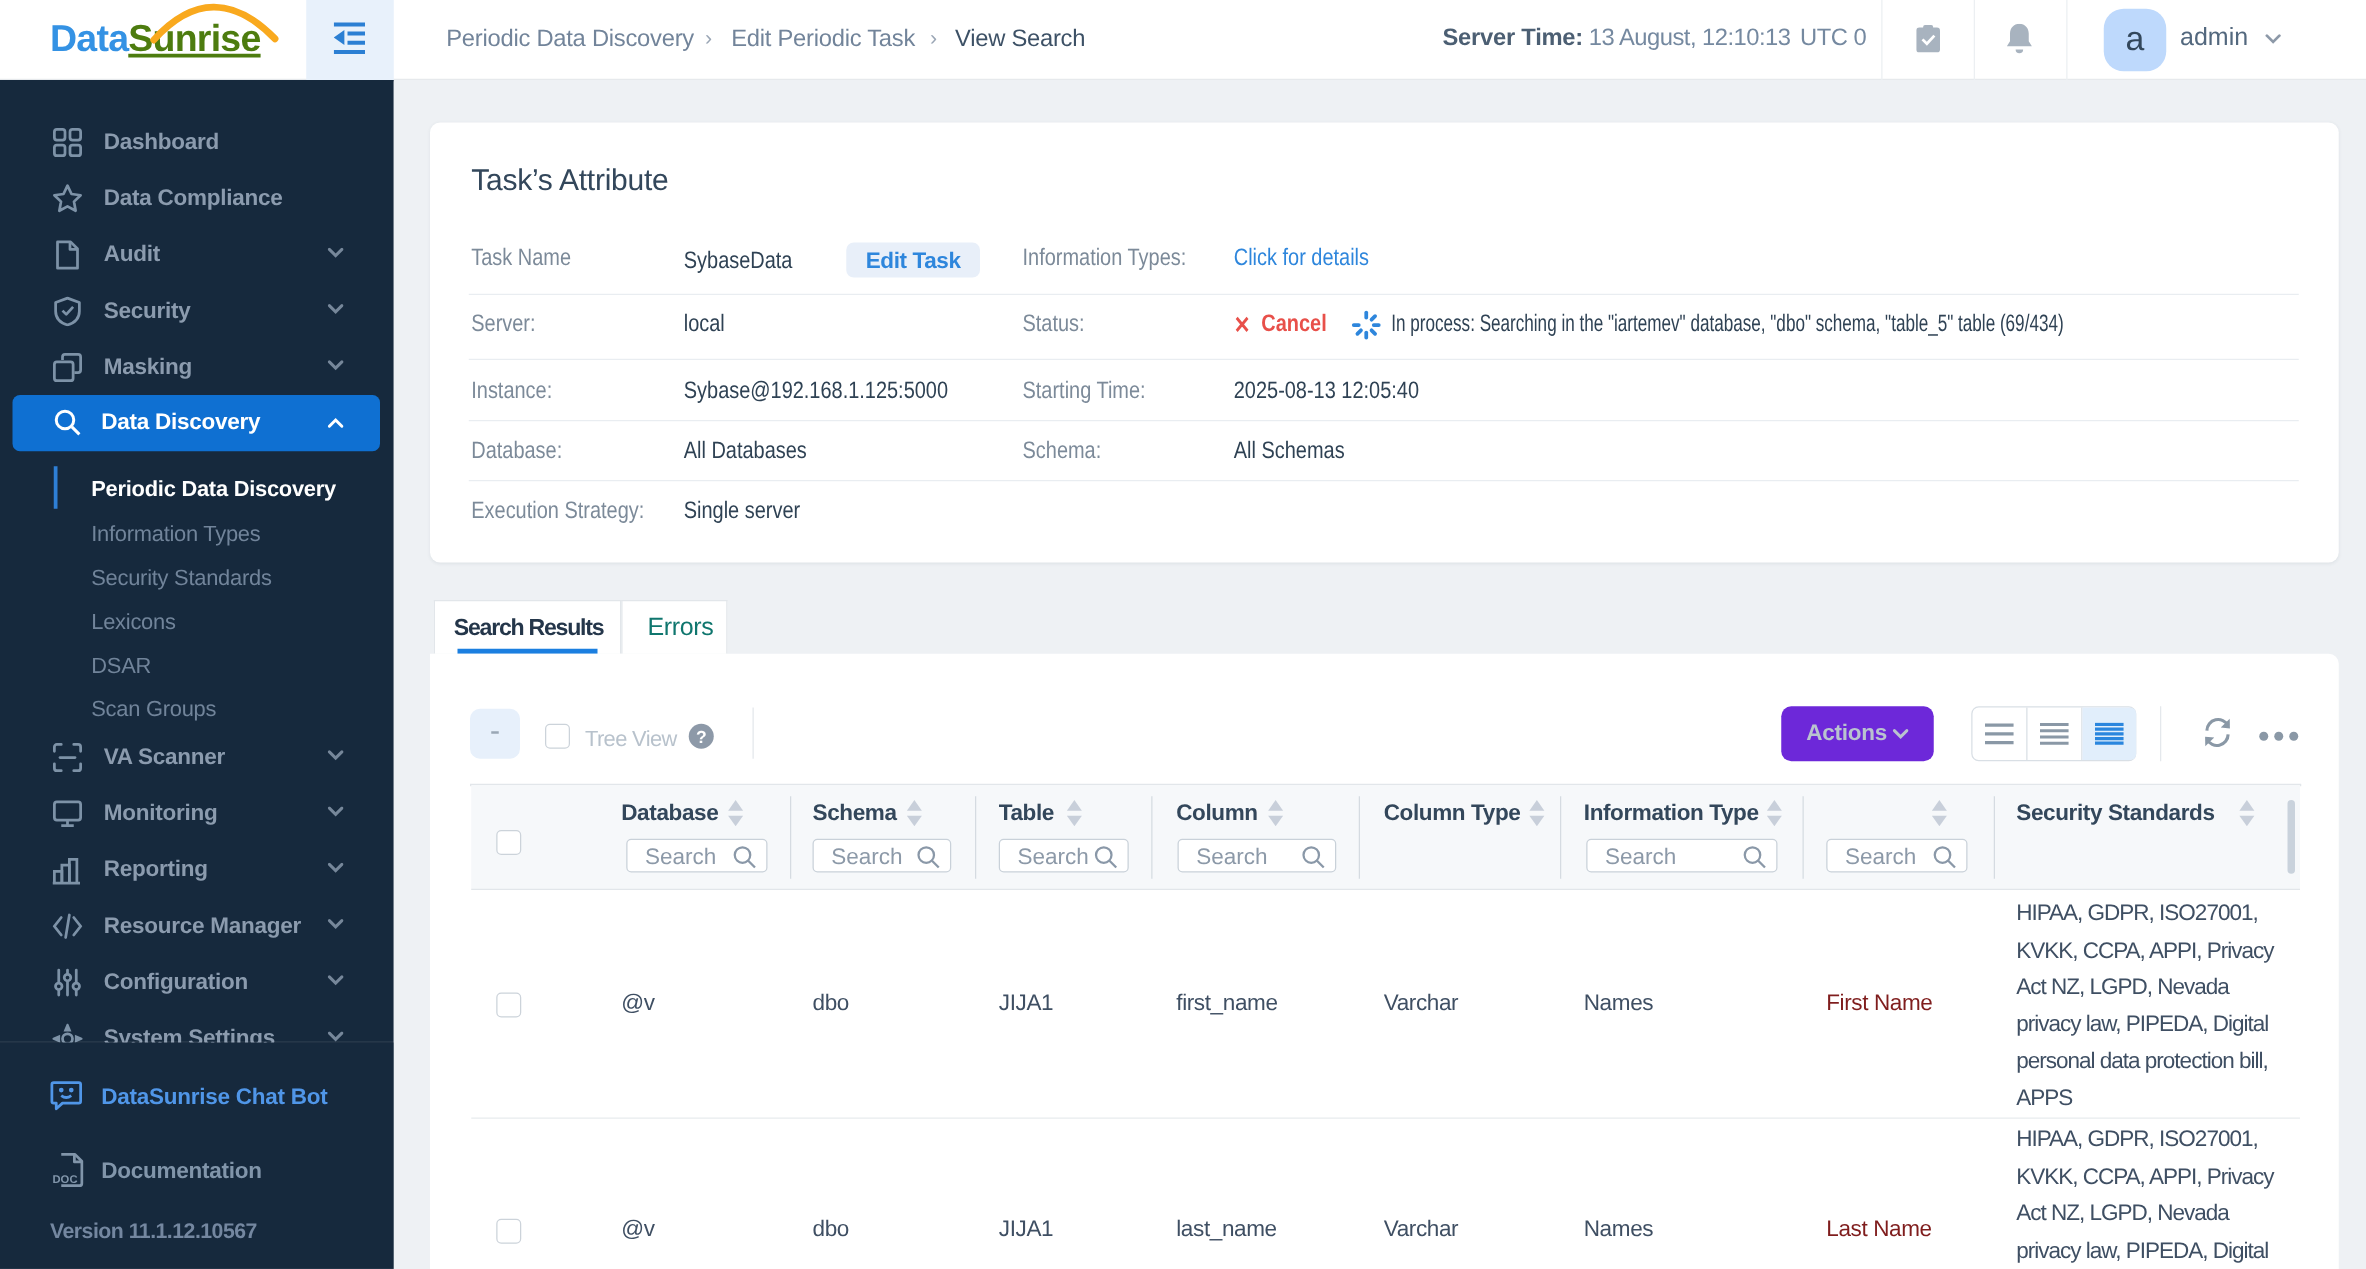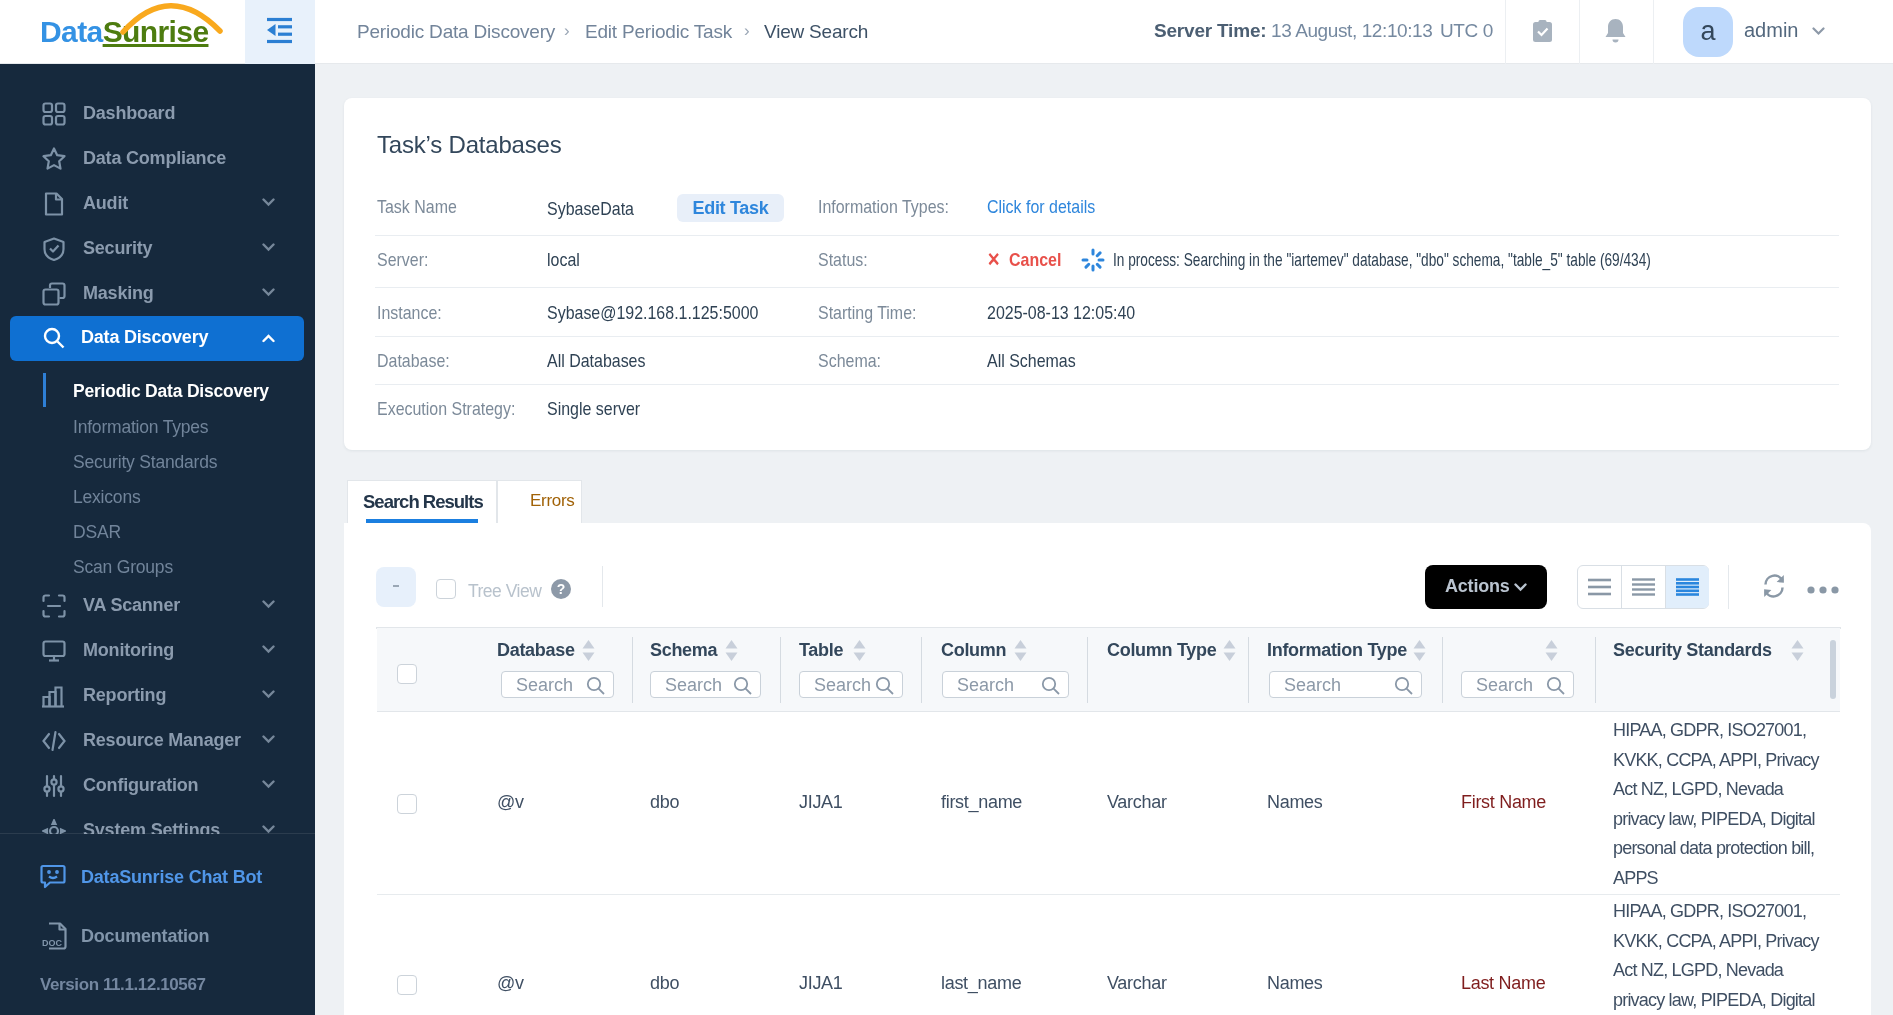--- a/index.html
+++ b/index.html
@@ -266,21 +266,21 @@
         <path d="M17.5 1.5 L17.5 7.5 L23.5 7.5"></path>
         <text x="0" y="24" font-size="9" font-weight="bold" fill="#8195aa" stroke="none" font-family="Liberation Sans">DOC</text>
       </svg>
   </div>
   <div class="abs" style="left:81px; top:862px; font-size:18px; font-weight:600; color:#8195aa; letter-spacing:-0.2px;">Documentation</div>
   <div class="abs" style="left:40px; top:911px; font-size:17px; font-weight:bold; color:#7487a0; letter-spacing:-0.4px;">Version 11.1.12.10567</div>
 </div>
 
 <div id="main">
   <div class="card" id="card1">
-    <h1>Task’s Databases</h1>
+    <h1>Task’s Attribute</h1>
     <div class="lbl" style="left:33px; top:98px;">Task Name</div>
     <div class="val" style="left:203px; top:100px;">SybaseData</div>
     <div id="edittask">Edit Task</div>
     <div class="lbl" style="left:474px; top:98px;">Information Types:</div>
     <div class="val blue" style="left:643px; top:98px;">Click for details</div>
     <div class="cdiv" style="top:137px;"></div>
     <div class="lbl" style="left:33px; top:151px;">Server:</div>
     <div class="val" style="left:203px; top:151px;">local</div>
     <div class="lbl" style="left:474px; top:151px;">Status:</div>
     <div class="val" style="left:643px; top:150px; color:#e8504a; font-weight:bold;">✕</div>
@@ -310,32 +310,32 @@
     <div class="cdiv" style="top:286px;"></div>
     <div class="lbl" style="left:33px; top:300px;">Execution Strategy:</div>
     <div class="val" style="left:203px; top:300px;">Single server</div>
   </div>
 
   <div class="tab" style="left:32px; width:150px;">
     <div class="abs" style="left:15px; top:10px; font-size:18.5px; font-weight:bold; color:#24364a; letter-spacing:-1px; white-space:nowrap;">Search Results</div>
     <div class="abs" style="left:18px; top:38px; width:112px; height:4px; background:#1b7fe0;"></div>
   </div>
   <div class="tab" style="left:182px; width:85px;">
-    <div class="abs" style="left:20px; top:10px; font-size:17px; color:#a16207; letter-spacing:-0.3px;margin-left:12px;">Errors</div>
+    <div class="abs" style="left:20px; top:10px; font-size:20px; color:#0f766e; letter-spacing:-0.3px;">Errors</div>
   </div>
   <div class="card" id="card2">
 
     <div class="tbtn" style="left:32px; top:44px; width:40px; height:40px; background:#e7f0fb;">
       <div class="abs" style="left:17px; top:18px; width:6px; height:2px; background:#9aa7b5;"></div>
     </div>
     <div class="cbx" style="left:92px; top:56px;"></div>
     <div class="abs" style="left:124px; top:58px; font-size:17.5px; color:#b8c2cc; letter-spacing:-0.5px;">Tree View</div>
     <div class="abs" style="left:207px; top:56px; width:20px; height:20px; border-radius:50%; background:#8d99a8; color:#fff; font-size:14px; font-weight:bold; text-align:center; line-height:20px;">?</div>
     <div class="abs" style="left:258px; top:43px; width:1px; height:41px; background:#e4e8ec;"></div>
-    <div class="tbtn" style="left:1081px; top:42px; width:122px; height:44px; background:#000000;">
+    <div class="tbtn" style="left:1081px; top:42px; width:122px; height:44px; background:#6d28d9;">
       <div class="abs" style="left:20px; top:11px; font-size:18px; font-weight:bold; color:#b9c3cf; letter-spacing:-0.2px;">Actions</div>
       <svg class="abs" style="left:89px; top:18px;" width="13" height="9" viewBox="0 0 13 9">
           <path d="M1.5 1.5 L6.5 6.5 L11.5 1.5" fill="none" stroke="#b9c3cf" stroke-width="2.4" stroke-linecap="round"></path>
         </svg>
     </div>
 
     <div class="abs" style="left:1233px; top:42px; width:132px; height:44px; border:1px solid #d9dfe5; border-radius:6px; background:#fff;">
       <div class="abs" style="left:43px; top:0; width:1px; height:42px; background:#d9dfe5;"></div>
       <div class="abs" style="left:87px; top:0; width:1px; height:42px; background:#d9dfe5;"></div>
       <div class="abs" style="left:88px; top:0; width:43px; height:42px; background:#e1eefb; border-radius:0 5px 5px 0;"></div>

